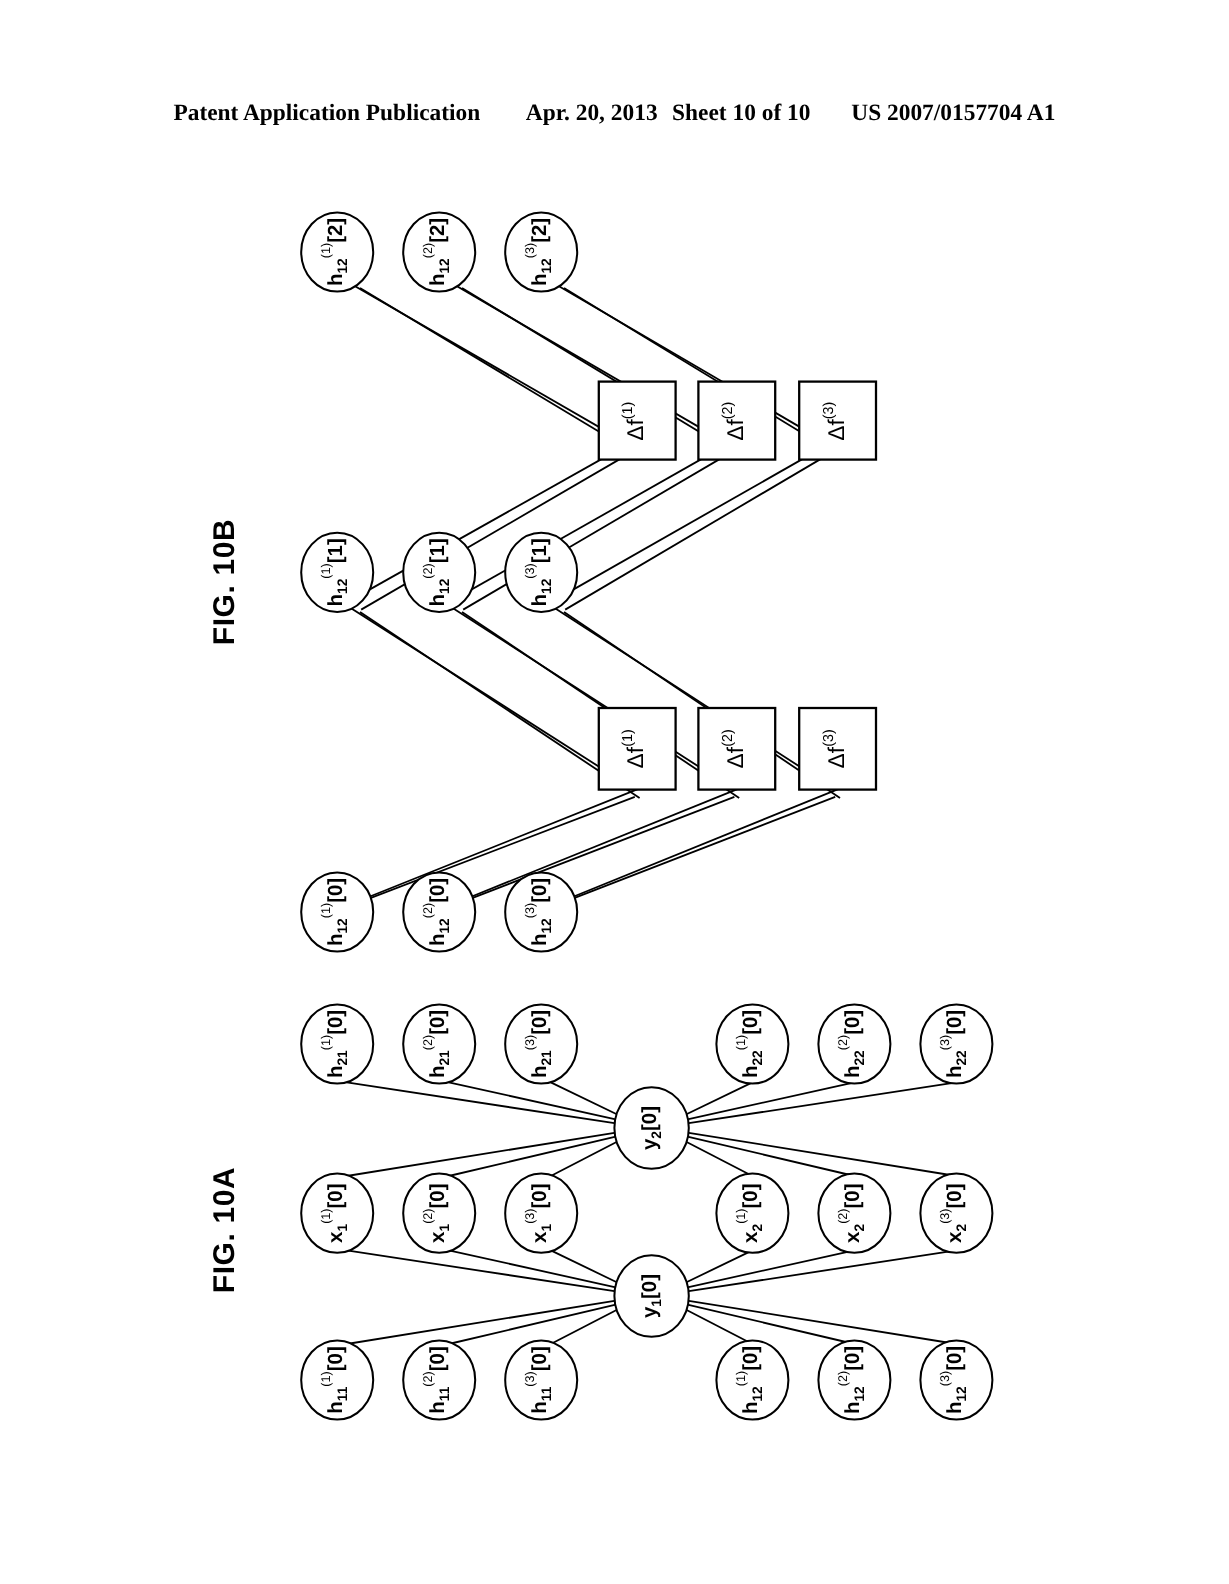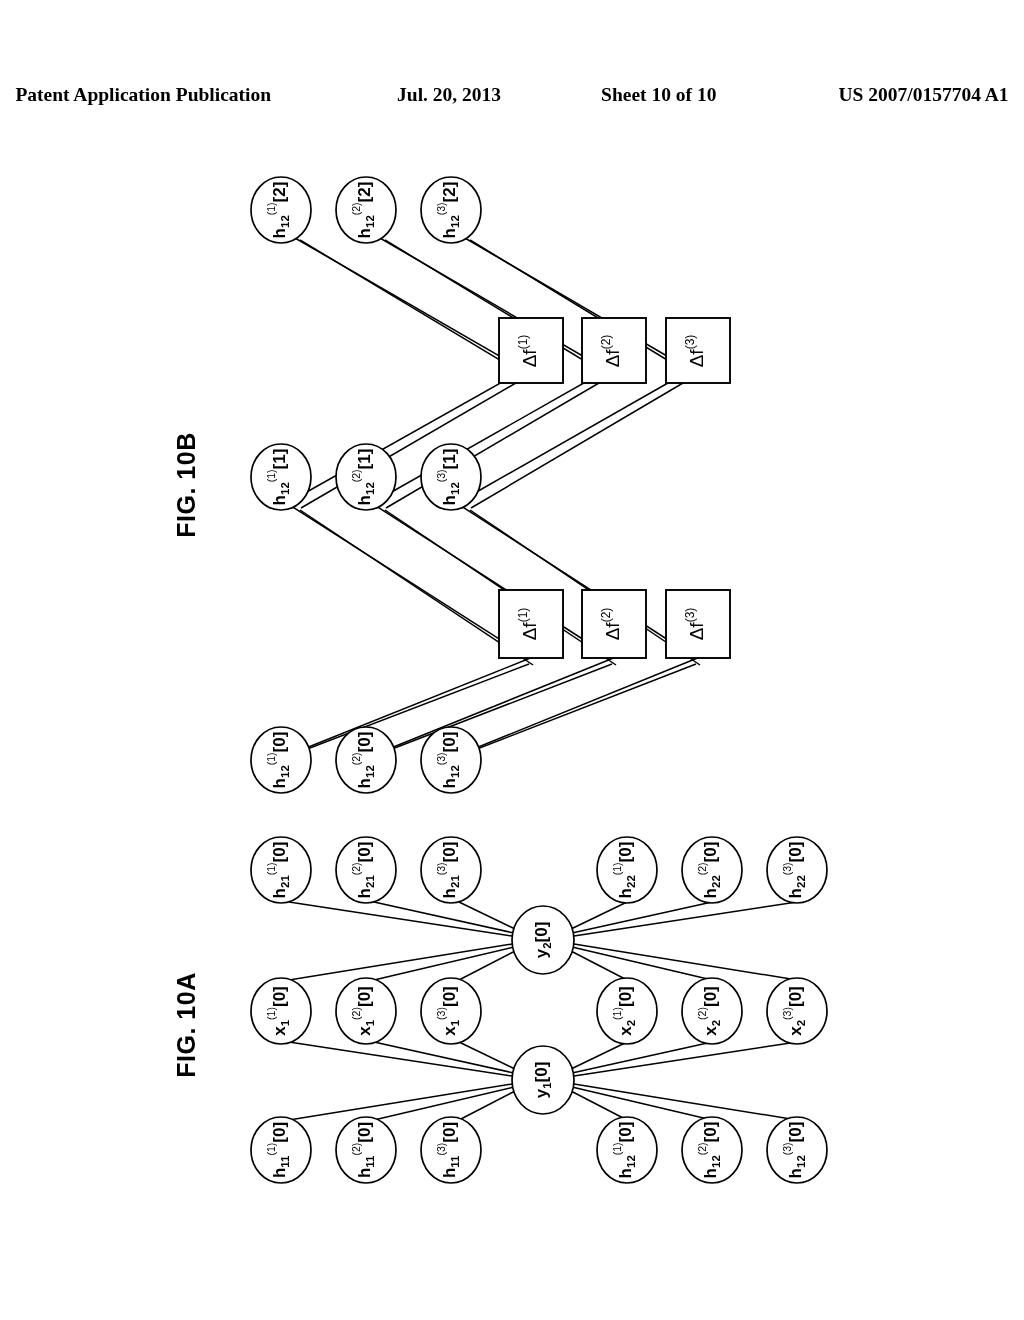--- a/index.html
+++ b/index.html
@@ -19,21 +19,20 @@
   #page-header {
     position: absolute;
     top: 84px;
     left: 0;
     width: 1024px;
     height: 34px;
     display: flex;
     justify-content: center;
     align-items: baseline;
     white-space: nowrap;
-    gap: 44px;
   }
   #page-header .hdr-cell {
     font-family: "Liberation Serif", serif;
     font-weight: bold;
     font-size: 19.5px;
     color: #000;
     letter-spacing: 0px;
   }
   #page-header .gap-a { width: 38px; display: inline-block; }
   #page-header .gap-b { width: 12px; display: inline-block; }
@@ -103,21 +102,21 @@
     dominant-baseline: middle;
     letter-spacing: 0.5px;
   }
 </style>
 </head>
 <body>
 
 <div id="page-header">
   <span class="hdr-cell">Patent Application Publication</span>
   <span class="gap-a"></span>
-  <span class="hdr-cell">Jul. 20, 2013</span>
+  <span class="hdr-cell">Apr. 20, 2013</span>
   <span class="gap-b"></span>
   <span class="hdr-cell">Sheet 10 of 10</span>
   <span class="gap-c"></span>
   <span class="hdr-cell">US 2007/0157704 A1</span>
 </div>
 
 <div id="drawing">
   <svg class="figure-svg" viewBox="0 0 1024 1160" xmlns="http://www.w3.org/2000/svg">
 
     <g>

